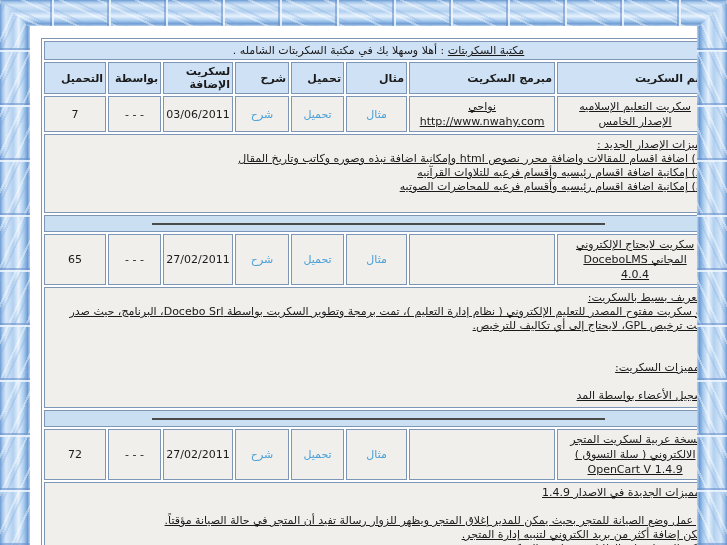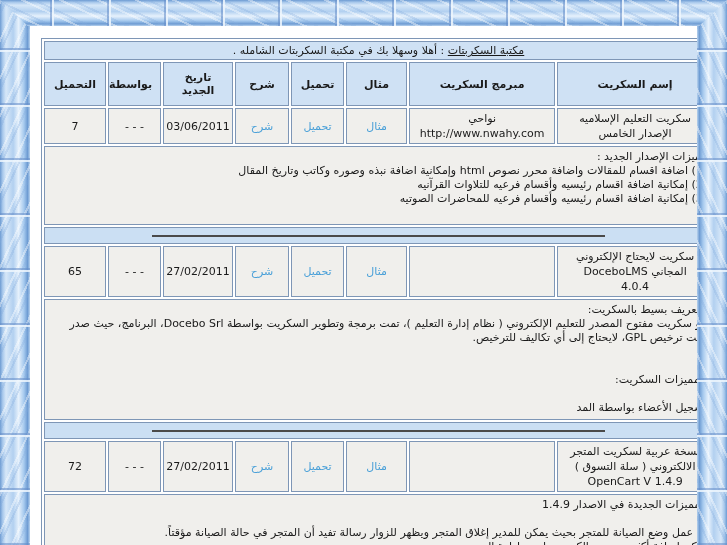--- a/index.html
+++ b/index.html
@@ -60,25 +60,25 @@
     direction: rtl;
     font-size: 11px; color: #1a1a1a;
   }
   td { border: 1px solid #7e96b6; background: #f0efec; vertical-align: middle; }
   .caption-cell {
     background: #cfe1f4; text-align: center; height: 15px;
     padding: 2px 4px;
   }
   .caption-cell .u { text-decoration: underline; cursor: pointer; }
   .head-cell {
-    background: #cfe1f4; text-align: center; font-weight: bold;
-    height: 21px; padding: 8px;
+    background: #cfe1f4; font-weight: bold;
+    height: 21px; padding: 2px;
   }
   .data-cell { text-align: center; padding: 2px; line-height: 15px; }
-  .pre { white-space: pre-line; }
+  .pre { white-space: pre-line; text-decoration: underline; }
   .r1 td { height: 34px; }
   .r2 td { height: 46px; }
   .r3 td { height: 48px; }
   .link { color: #4aa0d8; cursor: pointer; }
   .desc-cell {
     text-align: right; vertical-align: top;
     padding: 3px 5px 4px 5px; line-height: 14px;
   }
   .sep-cell { background: #cbdff3; height: 17px; padding: 0; vertical-align: middle; }
   .sep-line {
@@ -107,21 +107,21 @@
   <tbody>
       <tr>
     <td class="caption-cell" colspan="8"><span class="u">مكتبة السكربتات</span><span> : أهلا وسهلا بك في مكتبة السكربتات الشامله .</span></td>
   </tr>
   <tr>
     <td class="head-cell">إسم السكريت</td>
     <td class="head-cell">مبرمج السكريت</td>
     <td class="head-cell">مثال</td>
     <td class="head-cell">تحميل</td>
     <td class="head-cell">شرح</td>
-    <td class="head-cell">تاريخ الجديد</td>
+    <td class="head-cell">لسكريت الإضافة</td>
     <td class="head-cell">بواسطة</td>
     <td class="head-cell">التحميل</td>
   </tr>
 
   <tr class="r1">
     <td class="data-cell pre">سكريت التعليم الإسلاميه
 الإصدار الخامس</td>
     <td class="data-cell pre">نواحي
 http://www.nwahy.com</td>
     <td class="data-cell"><span class="link">مثال</span></td>

